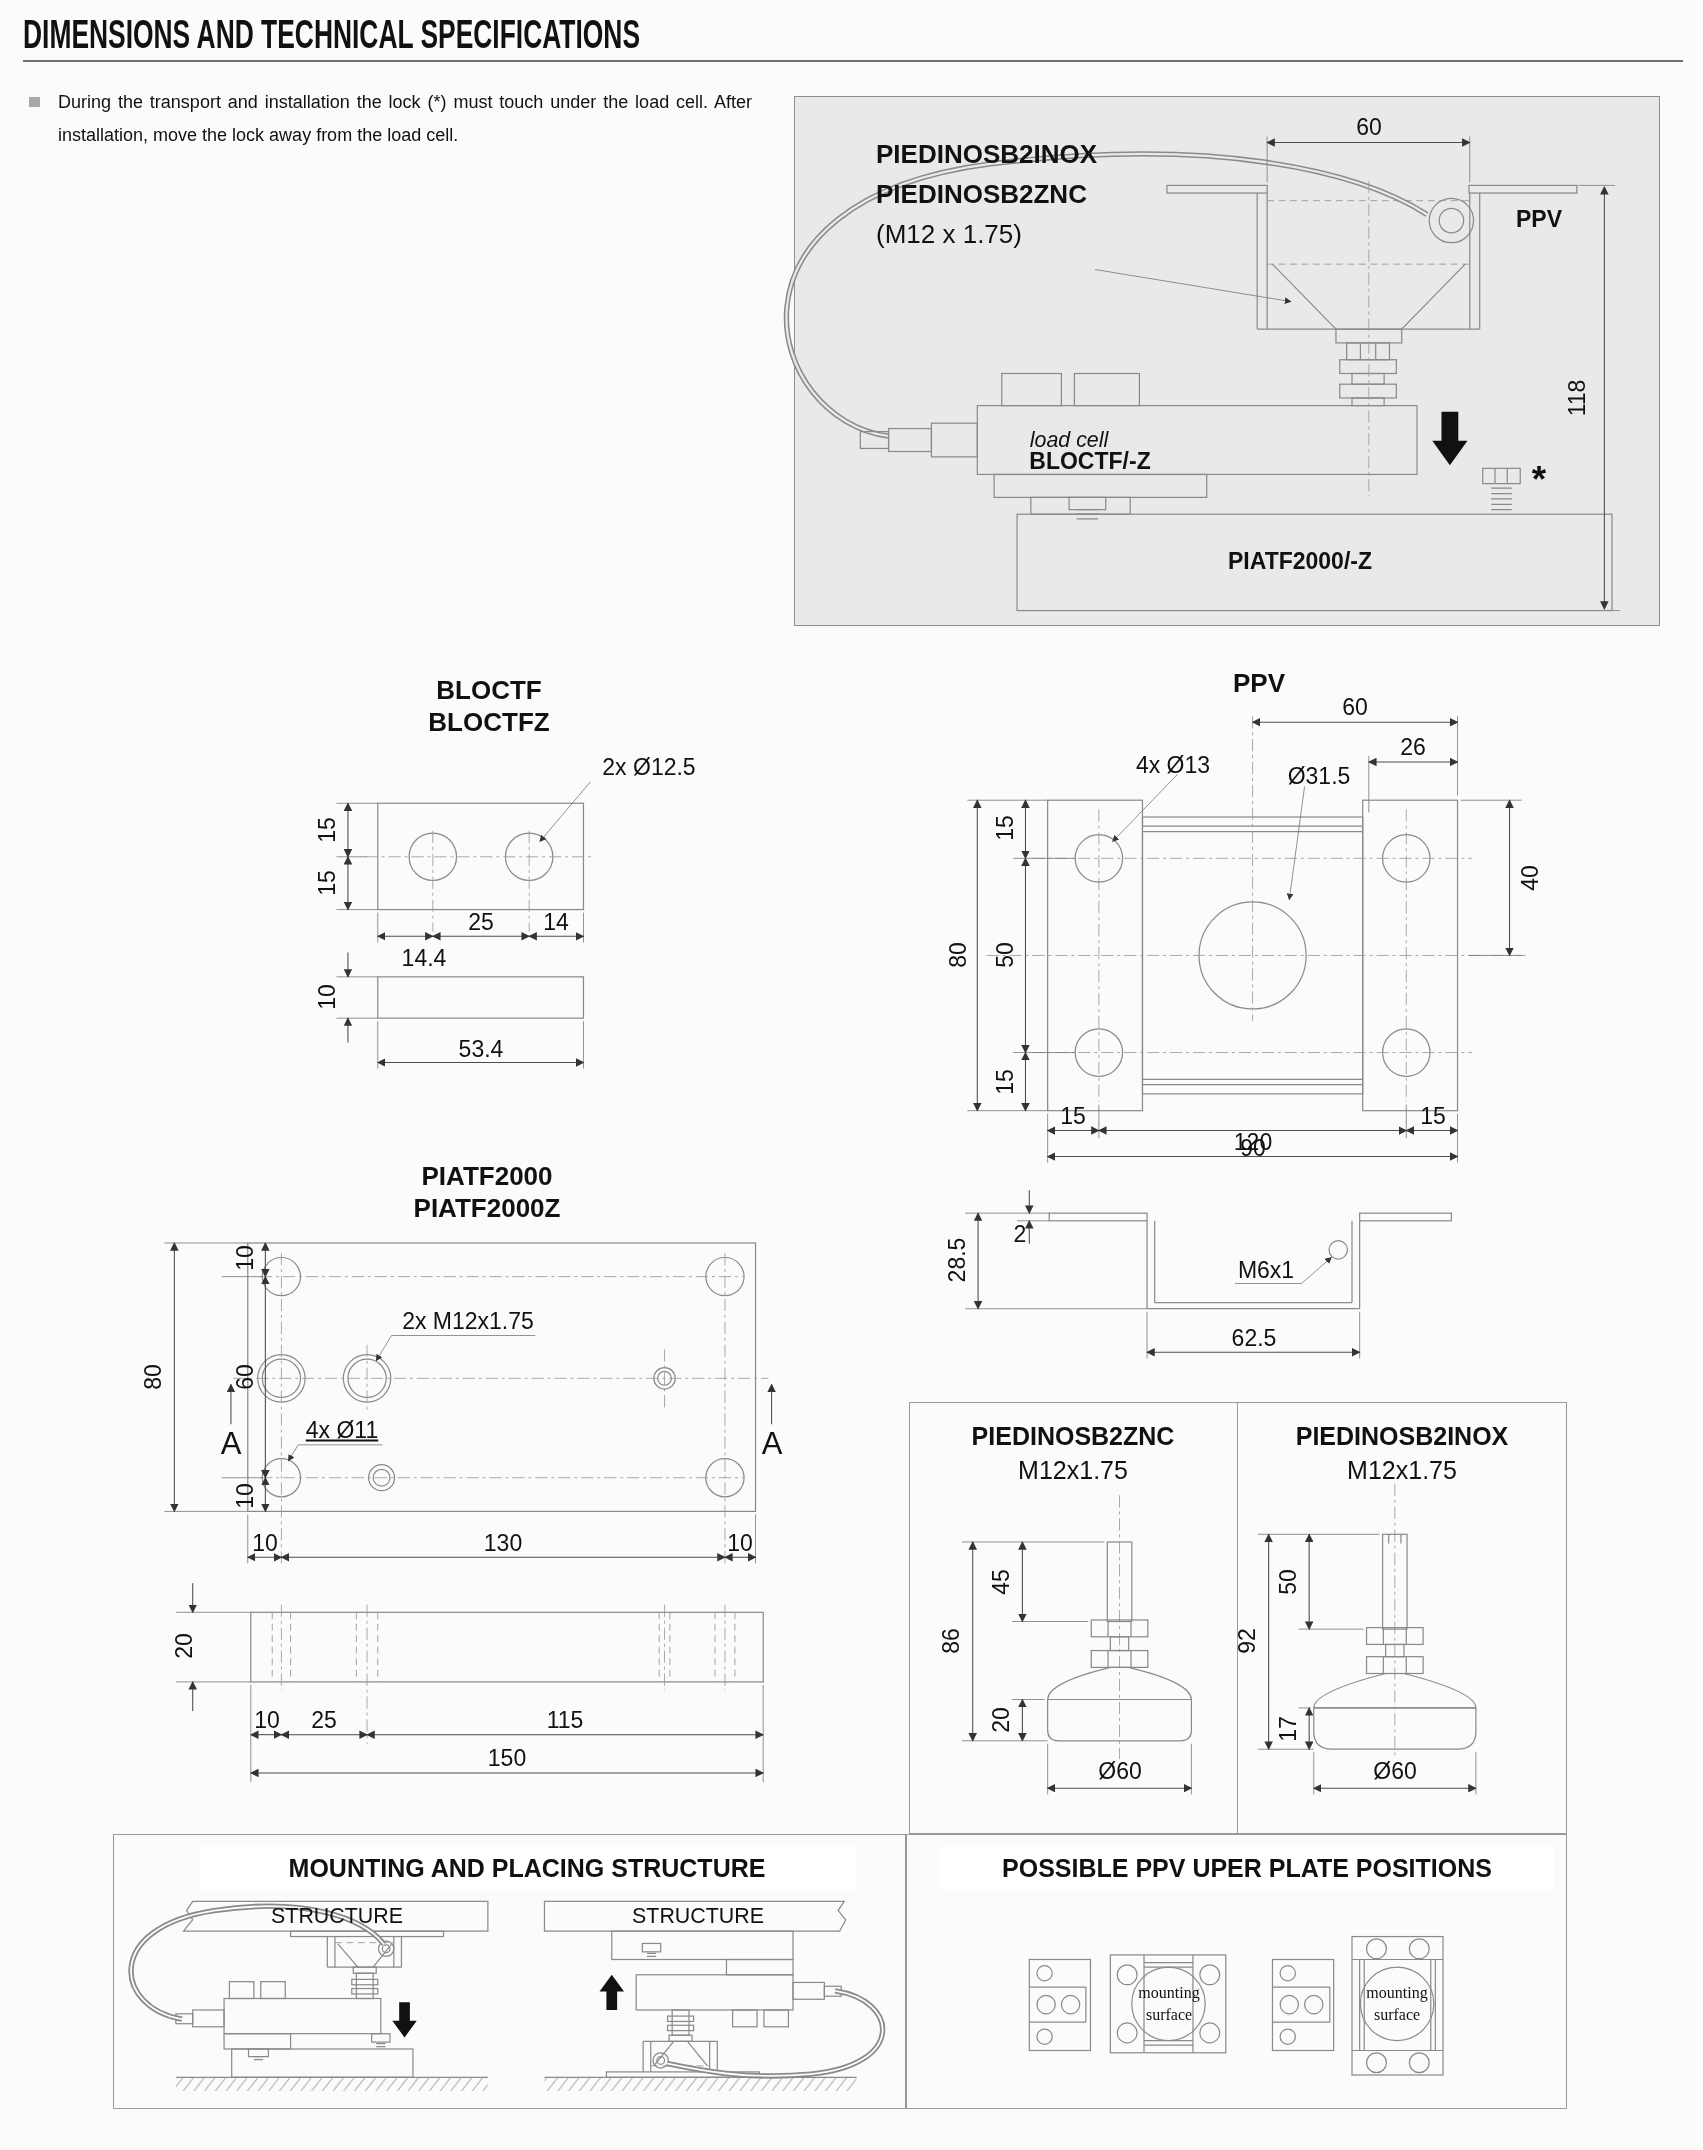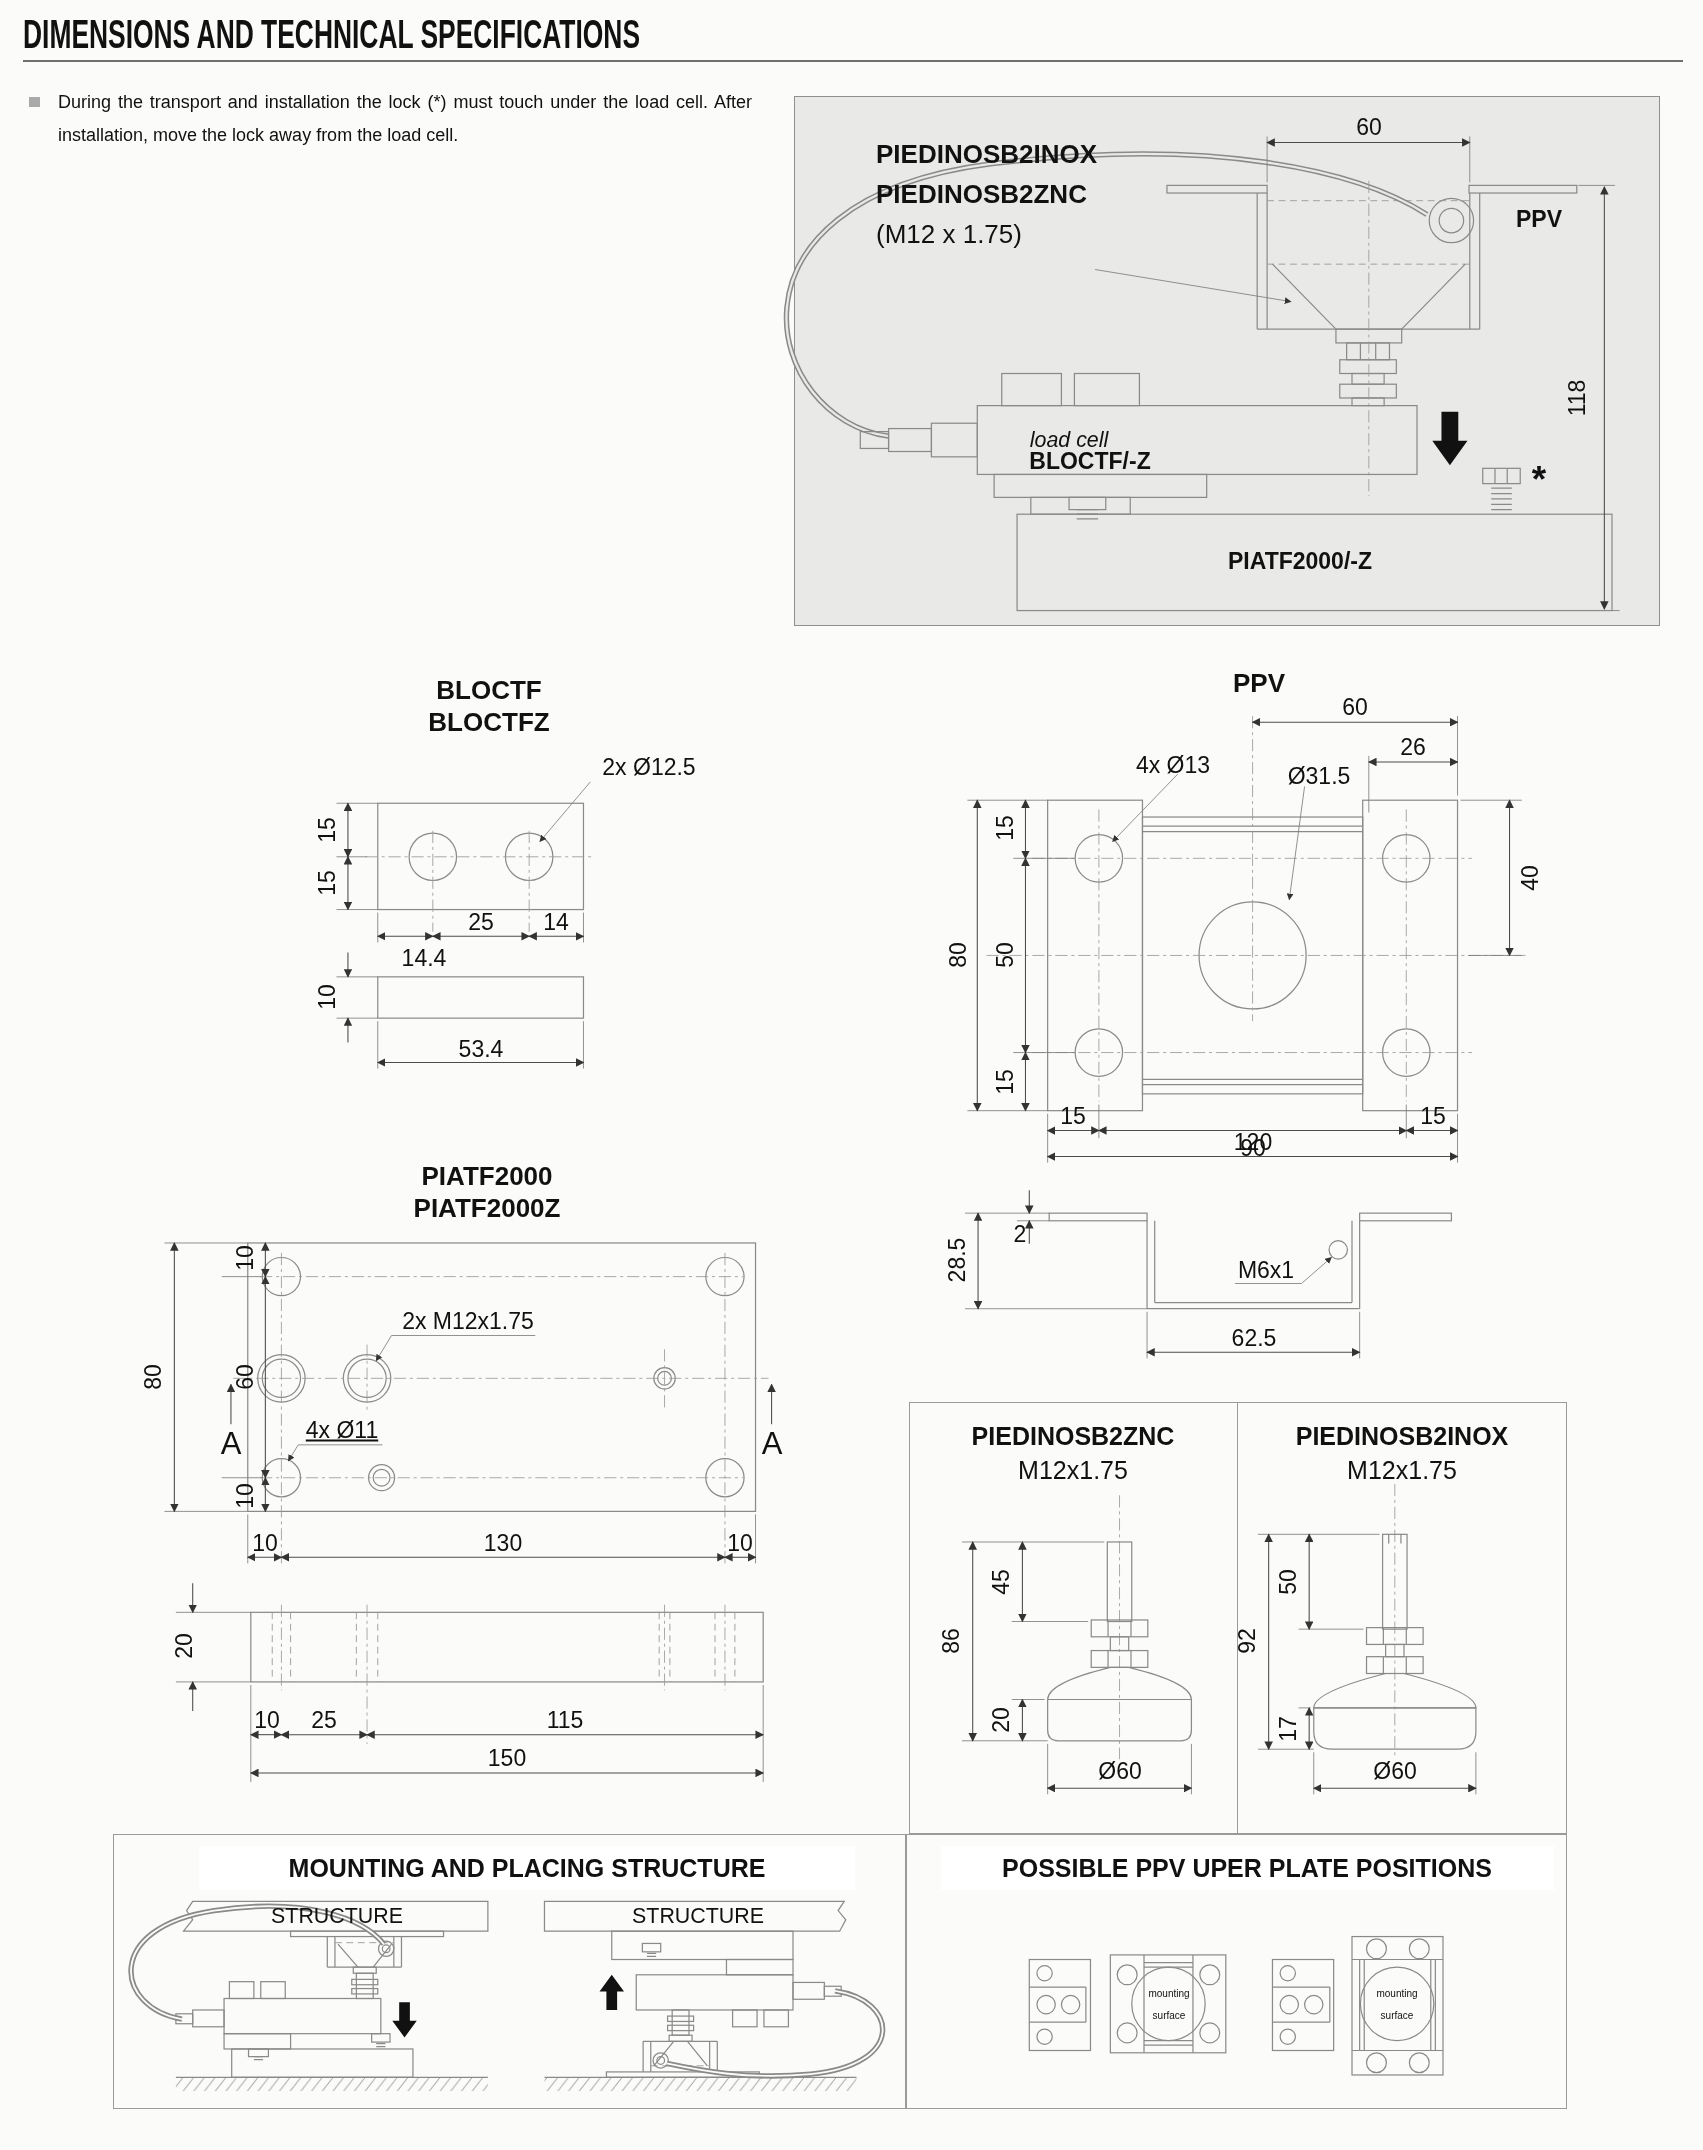--- a/index.html
+++ b/index.html
@@ -12,21 +12,21 @@
   .just{text-align:justify;}
   .graybox{position:absolute;left:794px;top:96px;width:866px;height:530px;background:#e9e9e7;border:1.5px solid #8f8f8f;box-sizing:border-box;}
   .wbox{position:absolute;border:1.5px solid #9a9a9a;box-sizing:border-box;background:transparent;}
   .tbar{position:absolute;background:#ffffff;}
   .vdiv{position:absolute;width:0;border-left:1.5px solid #9a9a9a;}
   .lbl{position:absolute;transform:translate(-50%,-50%);font-size:23px;white-space:nowrap;}
   .v{transform:translate(-50%,-50%) rotate(-90deg);}
   .b{font-weight:bold;}
   .it{font-style:italic;}
   .la{transform:translate(0,-50%);}
-  .f19{font-size:10px;}
+  .f19{font-size:16px;font-family:Liberation Serif, serif;}
   .f28{font-size:21.4px;}
   .f33{font-size:25px;}
   .f34{font-size:26px;}
   .f40{font-size:31px;}
   .f48{font-size:37px;}
   svg.lines{position:absolute;left:0;top:0;}
   .ln{stroke:#8a8a8a;stroke-width:1.6;fill:none;}
   .dm{stroke:#4c4c4c;stroke-width:1.4;fill:none;}
   .ext{stroke:#7d7d7d;stroke-width:1.1;fill:none;}
   .cl{stroke:#9a9a9a;stroke-width:1.1;fill:none;stroke-dasharray:16 5 4 5;}

